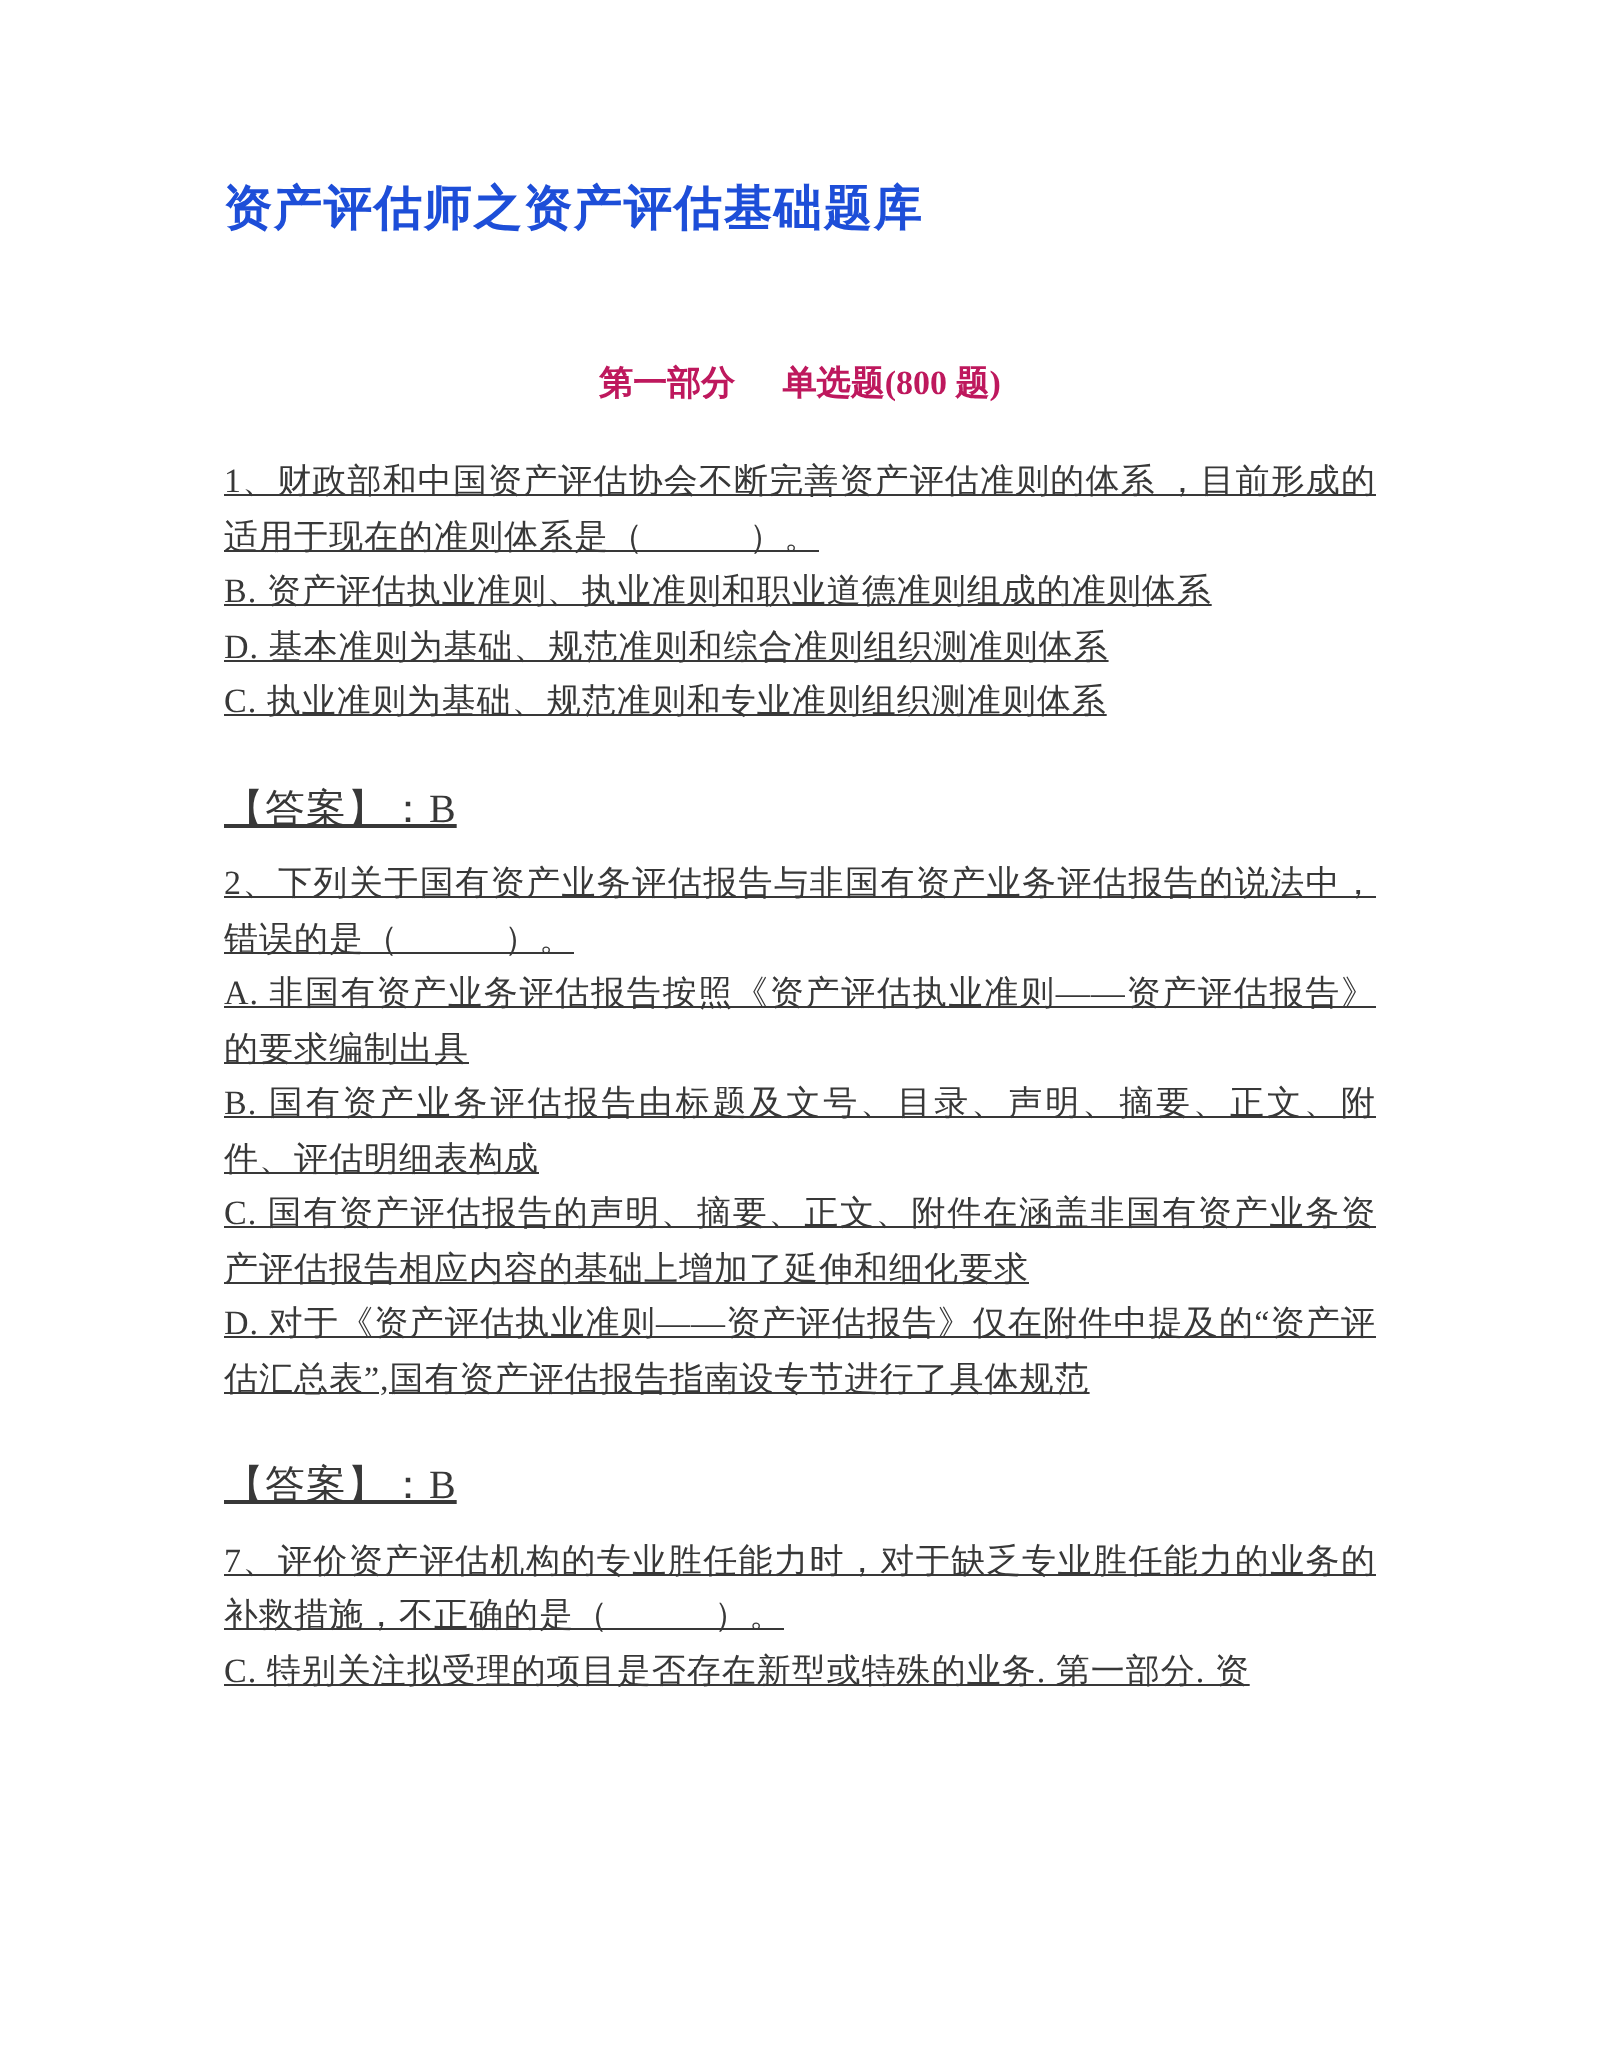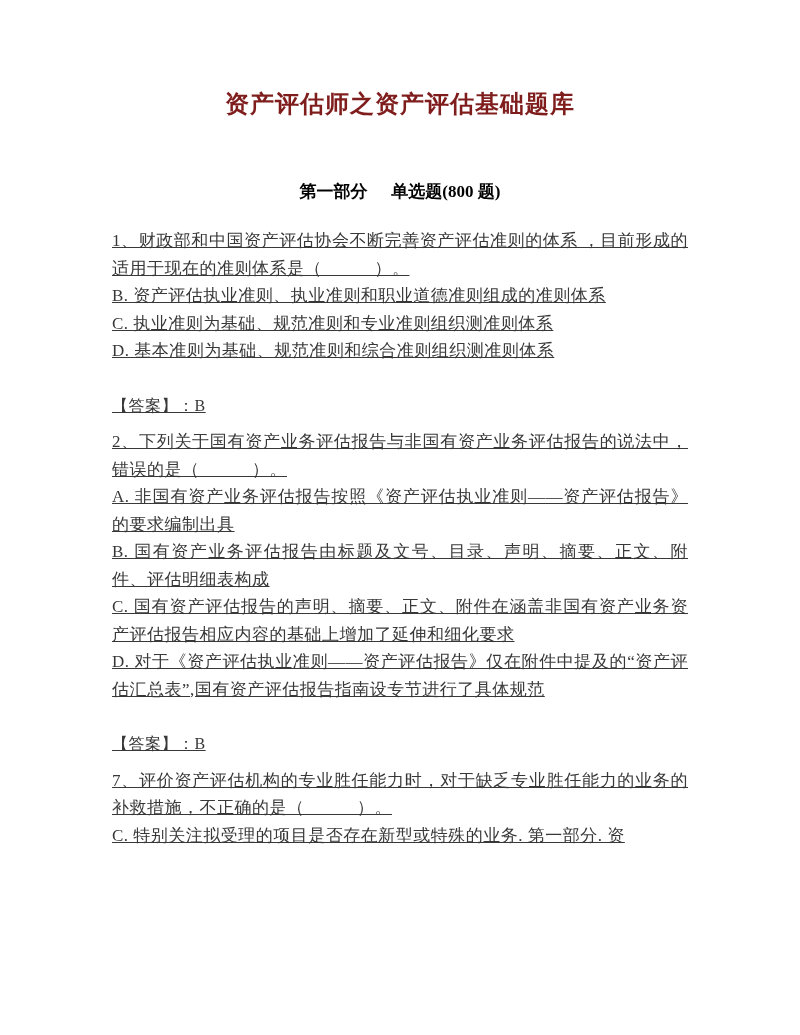--- a/index.html
+++ b/index.html
@@ -13,70 +13,69 @@
     height: 1035px;
     background: #ffffff;
     overflow: hidden;
     font-family: "Liberation Serif", "DejaVu Serif", serif;
     color: #383838;
     box-sizing: border-box;
     padding: 88px 112px 0 112px;
   }
   .doc-title {
     margin: 0 0 60px 0;
-    text-align: center;
     font-size: 24px;
     font-weight: bold;
-    color: #7f1d1d;
+    color: #1d4ed8;
     letter-spacing: 1px;
   }
   .section-heading {
     margin: 0 0 24px 0;
     text-align: center;
     font-size: 17px;
     font-weight: bold;
-    color: #000000;
+    color: #be185d;
   }
   .section-heading .part {
     margin-right: 1.4em;
   }
   .question {
     font-size: 17px;
     line-height: 27.5px;
     text-decoration: underline;
   }
   .stem, .option {
     margin: 0;
     text-align: justify;
     text-align-last: left;
     letter-spacing: 0.5px;
   }
   .answer {
     margin: 27px 0 9px 0;
-    font-size: 16px;
+    font-size: 20px;
     line-height: 27.5px;
     letter-spacing: 0.5px;
   }
 </style>
 </head>
 <body>
 
 <div class="page">
 
   <h1 class="doc-title">资产评估师之资产评估基础题库</h1>
 
   <div class="section-heading">
     <span class="part">第一部分</span><span>单选题(800 题)</span>
   </div>
 
   <div class="question">
     <p class="stem">1、财政部和中国资产评估协会不断完善资产评估准则的体系 ，目前形成的适用于现在的准则体系是（　　　）。</p>
     <p class="option">B. 资产评估执业准则、执业准则和职业道德准则组成的准则体系</p>
+    <p class="option">D. 基本准则为基础、规范准则和综合准则组织测准则体系</p>
     <p class="option">C. 执业准则为基础、规范准则和专业准则组织测准则体系</p>
-    <p class="option">D. 基本准则为基础、规范准则和综合准则组织测准则体系</p>
     <div class="answer">【答案】：B</div>
   </div>
 
   <div class="question">
     <p class="stem">2、下列关于国有资产业务评估报告与非国有资产业务评估报告的说法中，错误的是（　　　）。</p>
     <p class="option">A. 非国有资产业务评估报告按照《资产评估执业准则——资产评估报告》的要求编制出具</p>
     <p class="option">B. 国有资产业务评估报告由标题及文号、目录、声明、摘要、正文、附件、评估明细表构成</p>
     <p class="option">C. 国有资产评估报告的声明、摘要、正文、附件在涵盖非国有资产业务资产评估报告相应内容的基础上增加了延伸和细化要求</p>
     <p class="option">D. 对于《资产评估执业准则——资产评估报告》仅在附件中提及的“资产评估汇总表”,国有资产评估报告指南设专节进行了具体规范</p>
     <div class="answer">【答案】：B</div>

